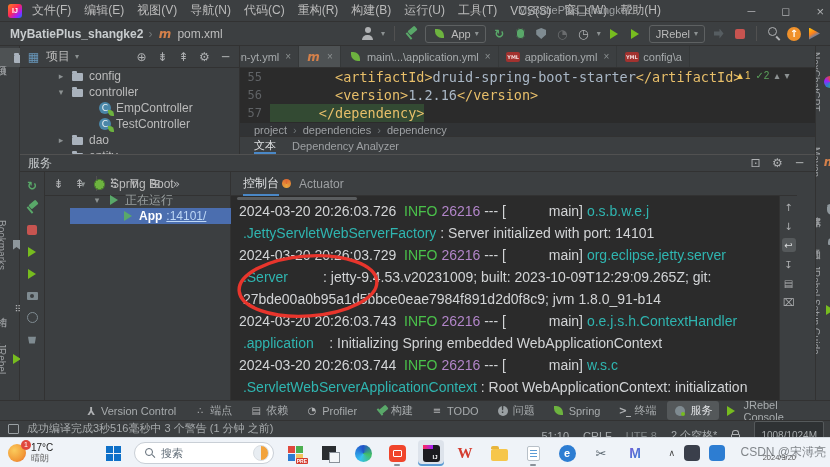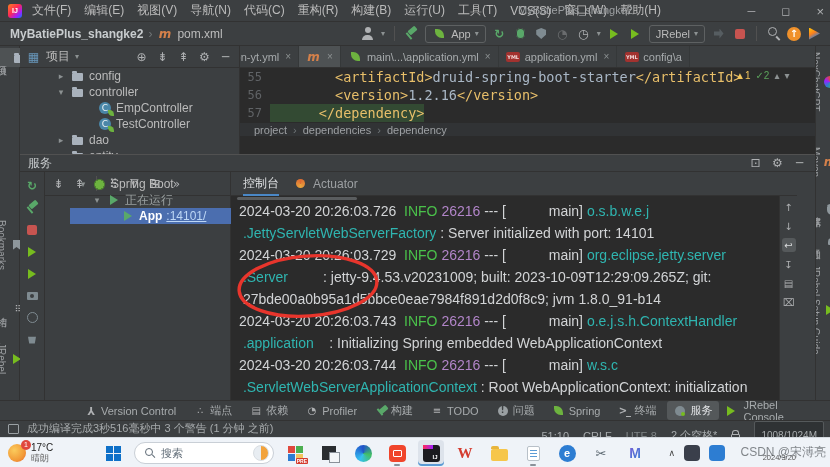--- a/index.html
+++ b/index.html
@@ -109,21 +109,21 @@
   .btab.active{color:#DFE1E3;box-shadow:inset 0 -2px 0 #4A88C7;padding-bottom:1px;}
 
   
   #services-head{left:20px;top:154px;width:795px;height:18px;background:#3C3F41;display:flex;align-items:center;padding:0 8px;font-size:12px;color:#C8CCCE;border-top:1px solid #515151;border-bottom:1px solid #323232;}
   #services-head .spacer{flex:1;}
   #services-body{left:20px;top:172px;width:795px;height:228px;background:#3C3F41;}
   #svc-rail{position:absolute;left:0;top:0;width:25px;height:228px;border-right:1px solid #323232;display:flex;flex-direction:column;align-items:center;gap:7px;padding-top:6px;}
   #svc-tree{position:absolute;left:25px;top:0;width:186px;height:228px;border-right:1px solid #323232;}
   #svc-toolbar{height:24px;display:flex;align-items:center;gap:6px;padding:0 6px;border-bottom:1px solid #323232;}
   #console{position:absolute;left:211px;top:0;width:566px;height:228px;background:#2B2B2B;}
-  #console-tabs{height:24px;background:#3C3F41;display:flex;align-items:center;gap:14px;padding-left:12px;font-size:12px;color:#9DA0A3;border-bottom:1px solid #323232;}
+  #console-tabs{height:24px;background:#3C3F41;display:flex;align-items:center;padding-left:12px;font-size:12px;color:#9DA0A3;border-bottom:1px solid #323232;}
   .ctab{display:flex;align-items:center;gap:5px;height:24px;cursor:default;}
   .ctab.active{color:#DFE1E3;box-shadow:inset 0 -2px 0 #4A88C7;}
   #log{position:absolute;left:0;top:24px;width:566px;height:260px;overflow:hidden;padding:4px 0 0 8px;
        font-family:"Liberation Sans","DejaVu Sans",sans-serif;font-size:14px;line-height:22px;white-space:pre;}
   .lg-p{color:#D2D4D6;} .lg-i{color:#4AC14A;} .lg-d{color:#B285C9;} .lg-l{color:#2FB5B0;}
   #hscroll-thumb{position:absolute;left:6px;top:1px;width:120px;height:3px;border-radius:2px;background:#5A5D5F;}
   #console-gutter{position:absolute;right:0;top:24px;width:18px;height:204px;background:#3C3F41;border-left:1px solid #323232;display:flex;flex-direction:column;align-items:center;gap:5px;padding-top:4px;}
   #console-gutter .ic{width:14px;height:14px;font-size:10px;}
   #console-gutter .ic.on{background:#55595B;border-radius:3px;color:#D8DADB;}
 
@@ -357,20 +357,24 @@
     <span class="nav">▴</span>
     <span class="nav">▾</span>
   </div>
   <div id="editor-breadcrumb" class="abs">
       <span>project</span>
       <span style="color: rgb(111, 117, 119);">›</span>
       <span>dependencies</span>
       <span style="color: rgb(111, 117, 119);">›</span>
       <span>dependency</span>
     </div>
+  <div id="editor-bottom-tabs" class="abs">
+      <span class="btab active">文本</span>
+      <span class="btab">Dependency Analyzer</span>
+    </div>
 
   <div id="services-head" class="abs">
     <span>服务</span>
     <span class="spacer"></span>
     <span id="services-head-icons" style="display:flex;gap:7px;">
         <span class="ic ic-float">⊡</span>
         <span class="ic ic-settings">⚙</span>
         <span class="ic ic-hide">─</span>
       </span>
   </div>

